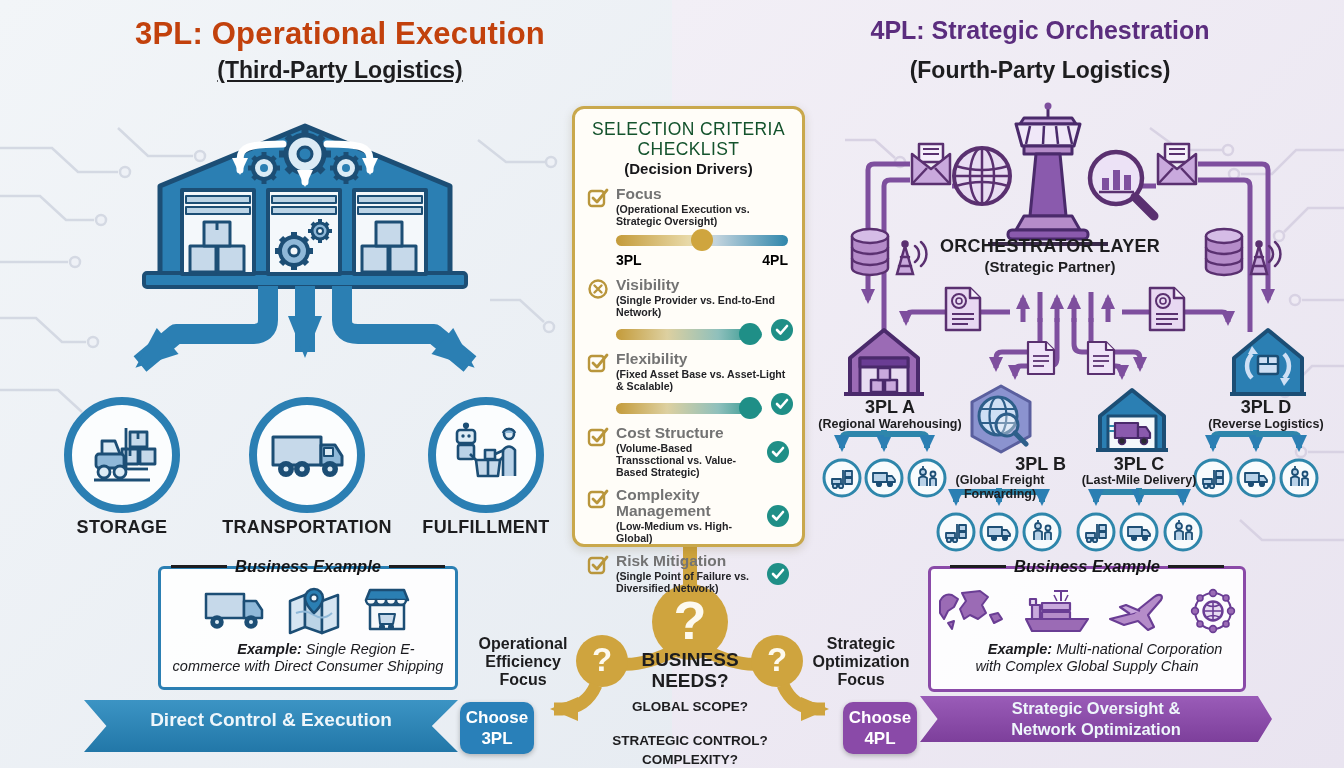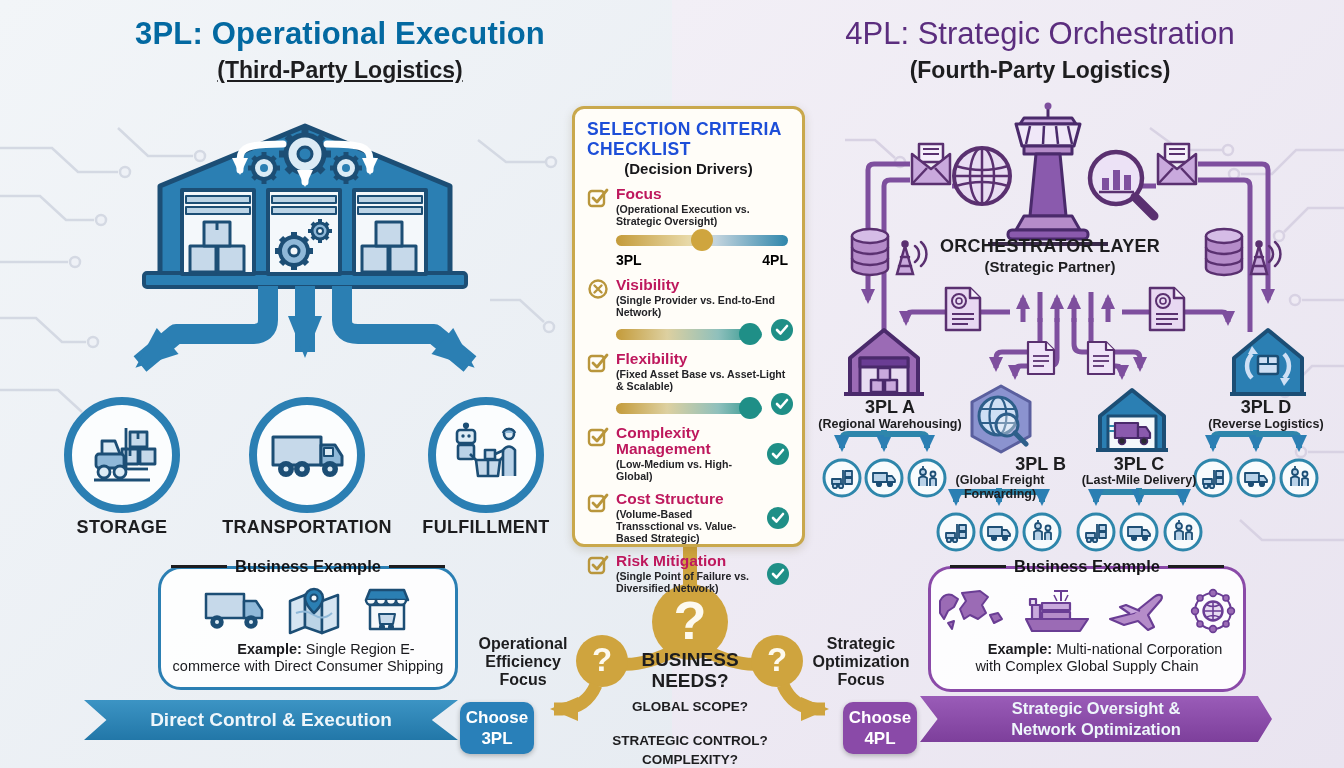--- a/index.html
+++ b/index.html
@@ -3,58 +3,58 @@
 <meta charset="utf-8">
 <style>
   html,body{margin:0;padding:0;background:#dfe3ea;font-family:"Liberation Sans",sans-serif;}
   #stage{position:relative;width:1344px;height:768px;overflow:hidden;background:#eef1f6;}
   .half{position:absolute;top:0;height:768px;}
   #half-left{left:0;width:672px;background:linear-gradient(135deg,#f2f5f8 0%,#e7ecf2 100%);}
   #half-right{left:672px;width:672px;background:linear-gradient(135deg,#f2eff6 0%,#e9e4f0 100%);}
   svg{display:block;}
   #gfx{position:absolute;left:0;top:0;z-index:2;}
   .t{position:absolute;z-index:5;text-align:center;color:#1d1d1f;}
-  .title-l{left:60px;top:16px;width:560px;font-size:31px;font-weight:800;color:#0369a1;letter-spacing:.2px;}
+  .title-l{left:60px;top:16px;width:560px;font-size:31px;font-weight:800;color:#c2410c;letter-spacing:.2px;}
   .sub-l{left:60px;top:57px;width:560px;font-size:23px;font-weight:700;text-decoration:underline;}
-  .title-r{left:760px;top:16px;width:560px;font-size:31px;font-weight:400;color:#5b2d7e;}
+  .title-r{left:760px;top:16px;width:560px;font-size:25px;font-weight:700;color:#5b2d7e;}
   .sub-r{left:760px;top:57px;width:560px;font-size:23px;font-weight:700;text-align:center;}
   .svc{font-size:18px;font-weight:800;letter-spacing:.3px;}
   
   #checklist{position:absolute;left:572px;top:106px;width:233px;height:441px;z-index:4;background:#fffdf8;
     border:3px solid #c9a84c;border-radius:12px;box-shadow:0 3px 10px rgba(90,70,20,.18);box-sizing:border-box;
     padding:10px 12px 8px 12px;}
-  .chk-head{font-size:17.5px;line-height:20px;font-weight:700;color:#1d4ed8;letter-spacing:.4px;}
+  .chk-head{font-size:17.5px;line-height:20px;font-weight:400;color:#14532d;text-align:center;letter-spacing:.4px;}
   .chk-sub{font-size:15px;font-weight:700;color:#17171a;text-align:center;margin-top:1px;}
   .chk-row{display:flex;align-items:flex-start;margin-top:9px;position:relative;}
   .chk-ic{flex:0 0 22px;margin-right:7px;margin-top:1px;}
   .chk-body{flex:1;}
-  .chk-title{font-size:15.5px;font-weight:800;line-height:16px;color:#be185d;}
+  .chk-title{font-size:15.5px;font-weight:800;line-height:16px;color:#737373;}
   .chk-desc{font-size:10.6px;font-weight:600;line-height:12px;color:#232327;margin-top:1px;}
   .slider{position:relative;height:11px;border-radius:6px;margin-top:8px;}
   .slider.s1{width:172px;background:linear-gradient(90deg,#c49b3a,#e8d9a8 42%,#c3d4de 58%,#2e86ab);}
   .slider.s2{width:146px;background:linear-gradient(90deg,#c49b3a,#ddd0a0 35%,#8fc0bc 70%,#1f8f87);}
   .knob{position:absolute;top:-6px;width:22px;height:22px;border-radius:50%;}
   .knob.gold{left:calc(50% - 11px);background:#cfa53e;}
   .knob.teal{left:84%;background:#1f8f87;}
   .sl-labels{display:flex;justify-content:space-between;width:172px;font-size:14px;font-weight:800;margin-top:6px;}
   .badge{flex:0 0 24px;margin-left:6px;}
   .badge.mid{position:absolute;right:0;top:50%;margin-top:-12px;}
   
-  .ex-box{position:absolute;z-index:4;border-radius:23px;background:rgba(255,255,255,.88);box-sizing:border-box;}
+  .ex-box{position:absolute;z-index:4;border-radius:6px;background:rgba(255,255,255,.88);box-sizing:border-box;font-style:italic;}
   #ex-left{left:158px;top:566px;width:300px;height:124px;border:3px solid #2b7fb3;}
   #ex-right{left:928px;top:566px;width:318px;height:126px;border:3px solid #8a4aa8;}
   .ex-title{position:absolute;left:0;right:0;top:-12px;display:flex;align-items:center;justify-content:center;gap:8px;}
   .ex-title .line{height:2.5px;width:56px;background:#1d1d1f;}
   .ex-title .txt{font-size:16.5px;font-weight:800;background:transparent;color:#141416;}
   .ex-icons{display:flex;justify-content:center;align-items:center;gap:22px;margin-top:16px;height:52px;}
   .ex-text{font-size:14.5px;font-weight:500;line-height:17px;text-align:center;margin-top:4px;color:#1a1a1e;padding:0 10px;}
   .ex-text b{font-weight:800;margin-left:36px;}
   
   .banner{position:absolute;z-index:4;color:#eef6fb;font-weight:700;text-align:center;}
-  #banner-left{left:84px;top:700px;width:374px;height:40px;line-height:40px;font-size:19px;
+  #banner-left{left:84px;top:700px;width:374px;height:52px;line-height:40px;font-size:19px;
     background:linear-gradient(180deg,#3c94c4,#2277a8);
     clip-path:polygon(0% 0%,100% 0%,93% 50%,100% 100%,0% 100%,6% 50%);}
   #banner-right{left:920px;top:696px;width:352px;height:46px;font-size:16.5px;line-height:21px;padding-top:2px;box-sizing:border-box;
     background:linear-gradient(180deg,#9a5cb8,#7d3f9b);
     clip-path:polygon(0% 0%,96% 0%,100% 50%,96% 100%,0% 100%,5% 50%);}
   .choose{position:absolute;z-index:5;width:74px;height:52px;border-radius:10px;color:#fff;font-weight:800;
     font-size:17px;line-height:21px;text-align:center;padding-top:5px;box-sizing:border-box;box-shadow:0 2px 5px rgba(0,0,0,.25);margin-top:8px;}
   #choose-3pl{left:460px;top:694px;background:#2980b9;}
   #choose-4pl{left:843px;top:694px;background:#8a4aa8;}
   
@@ -646,37 +646,37 @@
         </div>
       </div>
     </div>
 
     <div class="chk-row" style="padding-right:28px;">
       <svg class="chk-ic" width="22" height="22">
           <rect x="2" y="4" width="15" height="15" rx="3" fill="none" stroke="#b9963c" stroke-width="2.4"></rect>
           <path d="M6,11 L10,15 L20,3" fill="none" stroke="#b9963c" stroke-width="2.8" stroke-linecap="round" stroke-linejoin="round"></path>
         </svg>
       <div class="chk-body">
-        <div class="chk-title">Complexity Management</div>
-        <div class="chk-desc">(Low-Medium vs. High-Global)</div>
+        <div class="chk-title">Cost Structure</div>
+        <div class="chk-desc">(Volume-Based Transsctional vs. Value-Based Strategic)</div>
       </div>
       <svg class="badge mid" width="24" height="24">
           <circle cx="12" cy="12" r="11" fill="#1f8f87"></circle>
           <path d="M7,12 L10.5,15.5 L17,8" fill="none" stroke="#fff" stroke-width="2.6" stroke-linecap="round" stroke-linejoin="round"></path>
         </svg>
     </div>
 
     <div class="chk-row" style="padding-right:28px;">
       <svg class="chk-ic" width="22" height="22">
           <rect x="2" y="4" width="15" height="15" rx="3" fill="none" stroke="#b9963c" stroke-width="2.4"></rect>
           <path d="M6,11 L10,15 L20,3" fill="none" stroke="#b9963c" stroke-width="2.8" stroke-linecap="round" stroke-linejoin="round"></path>
         </svg>
       <div class="chk-body">
-        <div class="chk-title">Cost Structure</div>
-        <div class="chk-desc">(Volume-Based Transsctional vs. Value-Based Strategic)</div>
+        <div class="chk-title">Complexity Management</div>
+        <div class="chk-desc">(Low-Medium vs. High-Global)</div>
       </div>
       <svg class="badge mid" width="24" height="24">
           <circle cx="12" cy="12" r="11" fill="#1f8f87"></circle>
           <path d="M7,12 L10.5,15.5 L17,8" fill="none" stroke="#fff" stroke-width="2.6" stroke-linecap="round" stroke-linejoin="round"></path>
         </svg>
     </div>
 
     <div class="chk-row" style="padding-right:28px;">
       <svg class="chk-ic" width="22" height="22">
           <rect x="2" y="4" width="15" height="15" rx="3" fill="none" stroke="#b9963c" stroke-width="2.4"></rect>

